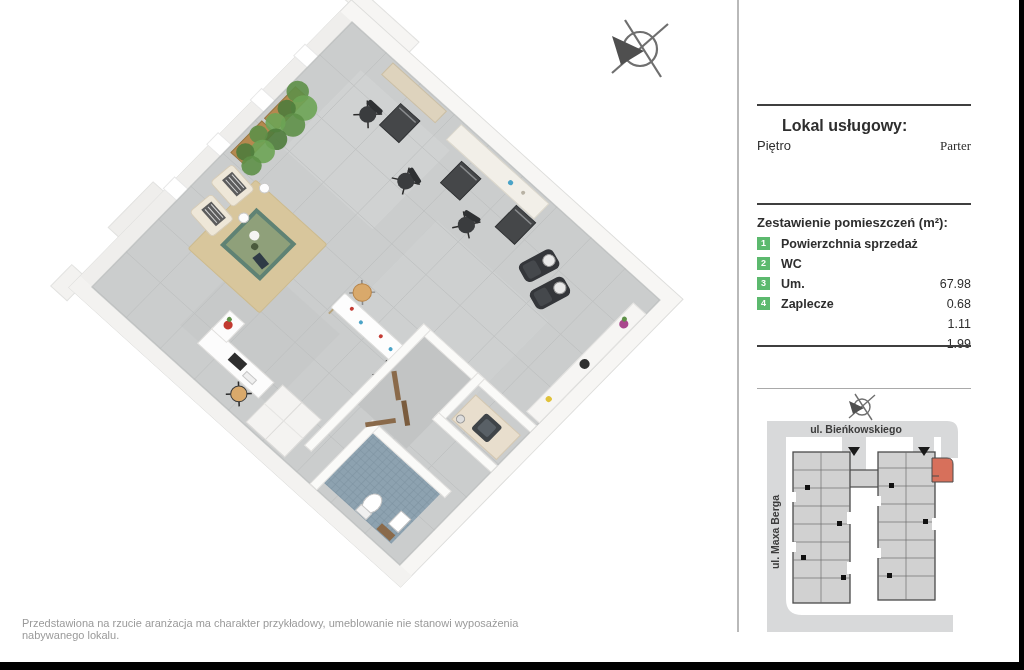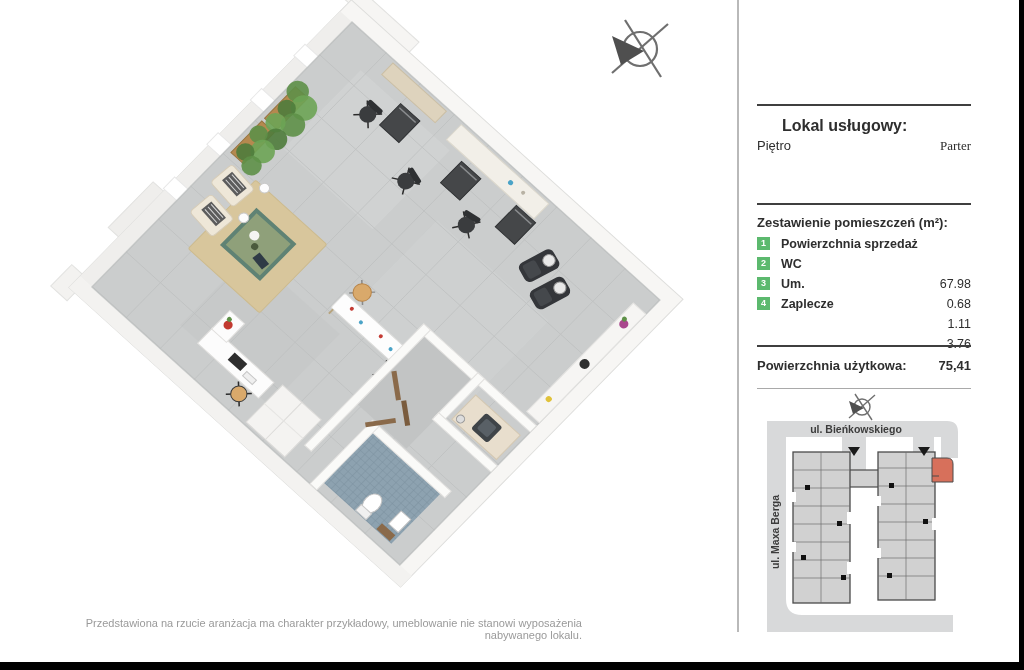--- a/index.html
+++ b/index.html
@@ -17,21 +17,21 @@
   .kv .val{float:right;font-family:Liberation Serif, serif;}
   .sec-title{position:absolute;left:757px;top:215px;font-size:13px;font-weight:bold;}
   .room-row{position:absolute;left:757px;width:214px;height:14px;font-size:12.5px;}
   .room-num{position:absolute;left:0;top:0;width:13px;height:13px;background:#5cb96e;color:#fff;
             font-size:9px;font-weight:bold;text-align:center;line-height:13px;}
   .room-label{position:absolute;left:24px;top:0;font-weight:bold;}
   .room-val{position:absolute;right:0;top:0;margin-top:40px;}
   .total-row{position:absolute;left:757px;top:358px;width:214px;font-size:13px;font-weight:bold;}
   .total-row .val{float:right;}
 
-  .disclaimer{position:absolute;left:22px;top:617px;width:560px;font-size:11px;color:#9a9a9a;text-align:right;}
+  .disclaimer{position:absolute;left:22px;top:617px;width:560px;font-size:11px;color:#9a9a9a;}
 
   svg text{font-family:"Liberation Sans", sans-serif;}
 </style>
 </head>
 <body>
 
 <div id="screen">
 
   
   <svg width="737" height="662" viewBox="0 0 737 662">
@@ -272,28 +272,24 @@
     <span class="room-val">0.68</span>
   </div>
   <div class="room-row" style="top:277px;">
     <span class="room-num">3</span>
     <span class="room-label">Um.</span>
     <span class="room-val">1.11</span>
   </div>
   <div class="room-row" style="top:297px;">
     <span class="room-num">4</span>
     <span class="room-label">Zaplecze</span>
-    <span class="room-val">3.76</span>
+    <span class="room-val">1.99</span>
   </div>
 
   <div class="rule" style="top:345px;"></div>
-  <div class="total-row">
-    <span>Powierzchnia użytkowa:</span>
-    <span class="val">75,41</span>
-  </div>
   <div class="rule thin" style="top:388px;"></div>
 
   
   <svg style="position:absolute;left:757px;top:392px;" width="214" height="240" viewBox="0 0 214 240">
 
     <g stroke="#6f6f6f" stroke-width="1.4" fill="none">
       <circle cx="105" cy="15" r="8"></circle>
       <line x1="118" y1="3" x2="92" y2="26"></line>
       <line x1="98" y1="2" x2="115" y2="28"></line>
       <polygon points="92,9 107,16 96,22" fill="#4f4f4f" stroke="none"></polygon>

